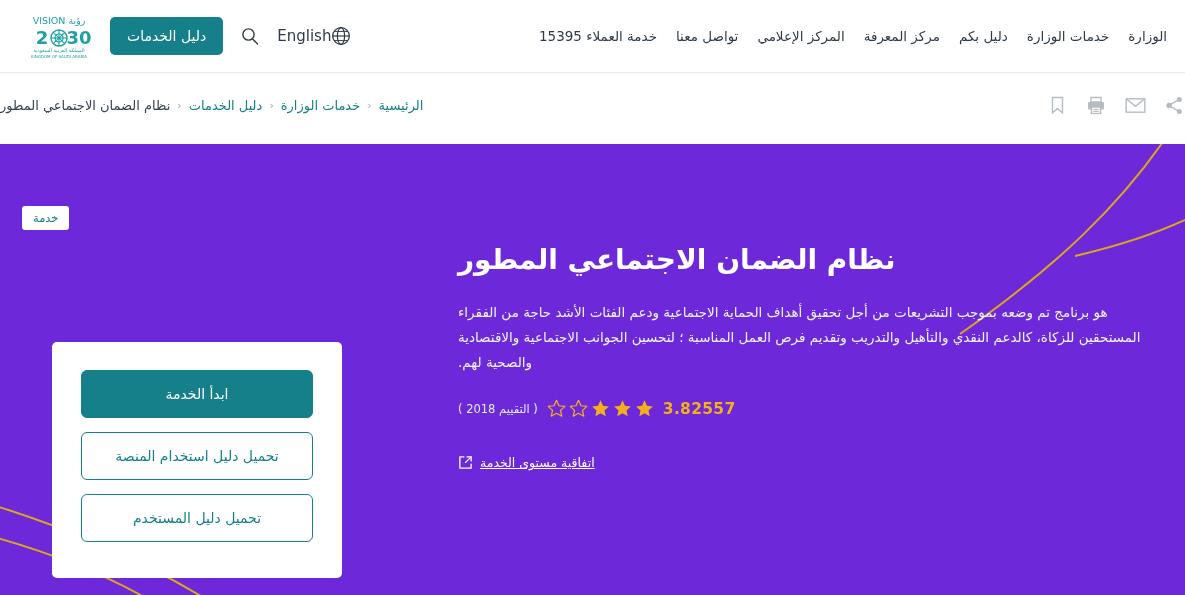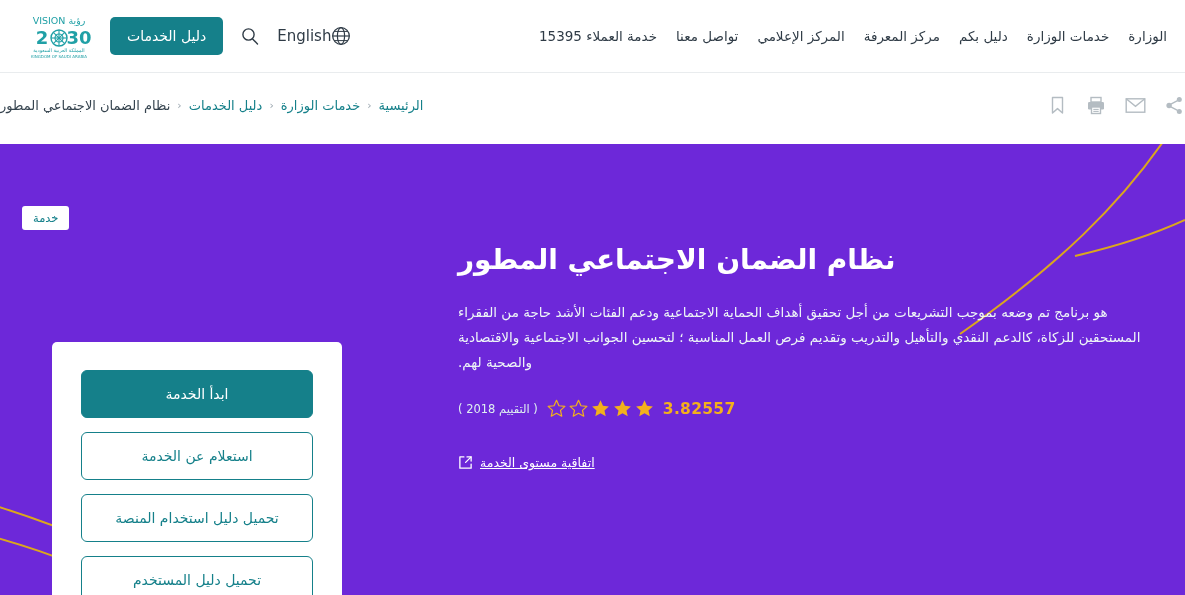--- a/index.html
+++ b/index.html
@@ -406,18 +406,17 @@
       <svg width="15" height="15" viewBox="0 0 16 16">
         <path d="M6.3 2 H2 V14 H14 V9.7" fill="none" stroke="#ffffff" stroke-width="1.4" stroke-linecap="round" stroke-linejoin="round"></path>
         <path d="M9.6 2 H14 V6.4" fill="none" stroke="#ffffff" stroke-width="1.4" stroke-linecap="round" stroke-linejoin="round"></path>
         <line x1="14" y1="2" x2="8.1" y2="7.9" stroke="#ffffff" stroke-width="1.4" stroke-linecap="round"></line>
       </svg>
     </a>
   </div>
 
   <div class="svc-card">
     <button class="card-btn primary">ابدأ الخدمة</button>
-    <button class="card-btn ghost">استعلام عن الخدمة</button>
     <button class="card-btn ghost">تحميل دليل استخدام المنصة</button>
     <button class="card-btn ghost">تحميل دليل المستخدم</button>
 
   </div>
 </div>
 
 </body></html>

